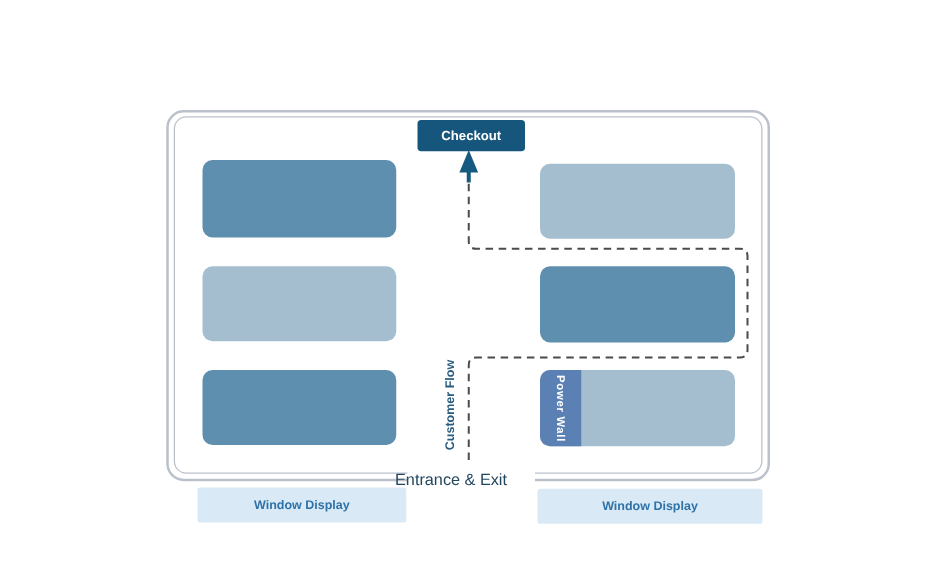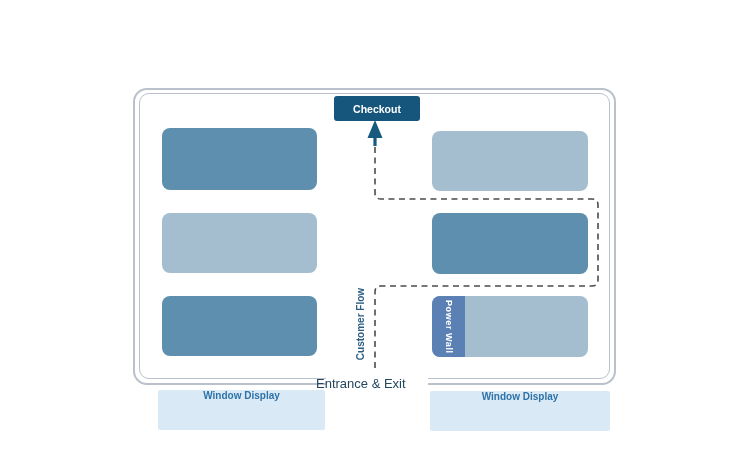--- a/index.html
+++ b/index.html
@@ -27,22 +27,22 @@
   .shelf-r2{left:432px;top:213px;width:156px;height:61px;}
   .shelf-r3{left:432px;top:296px;width:156px;height:61px;}
   .power-wall{position:absolute;left:0;top:0;width:33px;height:100%;
               border-radius:8px 0 0 8px;display:flex;align-items:center;justify-content:center;}
   .power-wall span{writing-mode:vertical-rl;color:#ffffff;font-size:9px;font-weight:bold;
                    letter-spacing:0.6px;white-space:nowrap;}
   .flow-svg{position:absolute;left:0;top:0;width:750px;height:450px;z-index:3;pointer-events:none;}
   .flow-label{position:absolute;left:322px;top:317px;width:80px;height:14px;
               transform:rotate(-90deg);text-align:center;font-size:10px;font-weight:bold;
               color:#2a5d80;z-index:4;white-space:nowrap;}
-  .window-display{position:absolute;height:40px;border-radius:2px;z-index:1;
-                  display:flex;align-items:flex-start;justify-content:center;}
+  .window-display{position:absolute;height:28px;border-radius:2px;z-index:1;
+                  display:flex;align-items:center;justify-content:center;}
   .window-display span{font-size:10px;font-weight:bold;color:#2f72a8;}
   .wd-left{left:158px;top:390px;width:167px;}
   .wd-right{left:430px;top:391px;width:180px;}
 </style>
 </head>
 <body>
 
 <div class="page">
 
 

